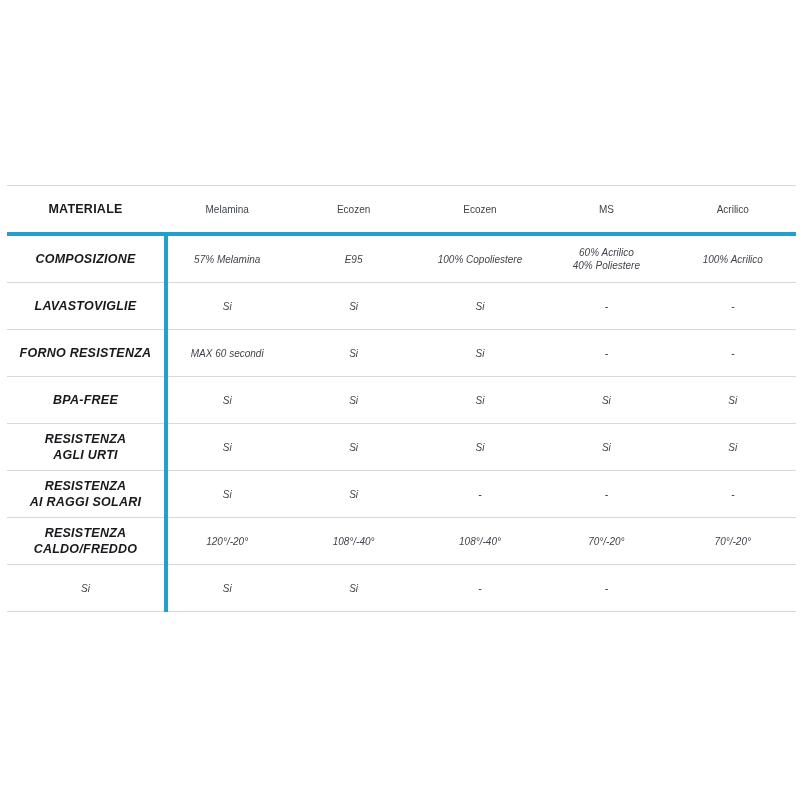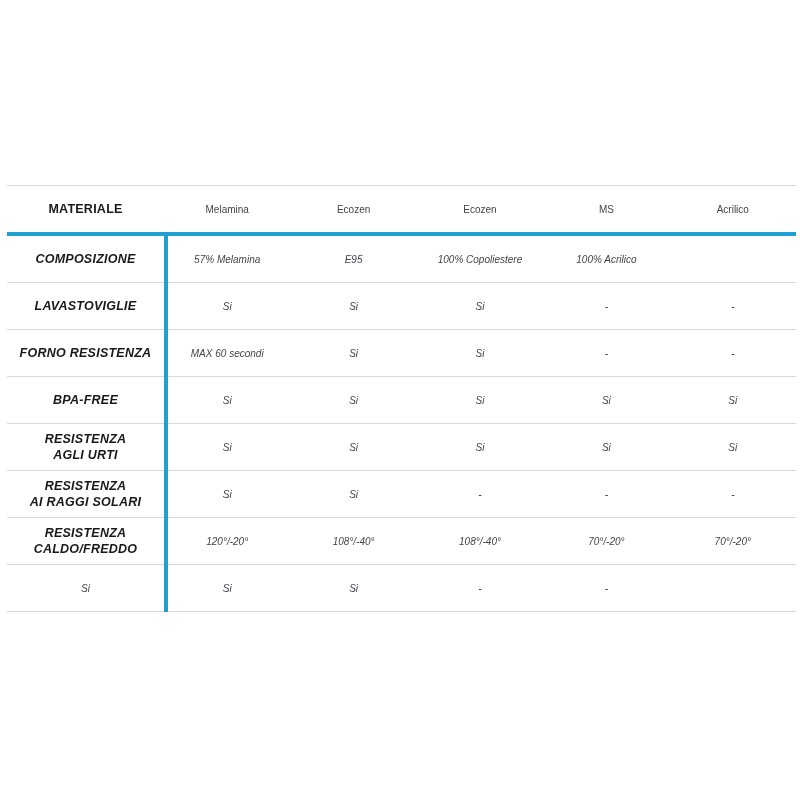--- a/index.html
+++ b/index.html
@@ -77,20 +77,22 @@
       <div class="cell data-cell">Acrilico</div>
     </div>
   <div class="blue-divider"></div>
   <div class="table-body">
     <div class="v-divider"></div>
   <div class="row">
         <div class="cell label-cell">COMPOSIZIONE</div>
         <div class="cell data-cell">57% Melamina</div>
         <div class="cell data-cell">E95</div>
         <div class="cell data-cell">100% Copoliestere</div>
+        <div class="cell data-cell">60% Acrilico
+40% Poliestere</div>
         <div class="cell data-cell">100% Acrilico</div>
       </div>
       <div class="row">
         <div class="cell label-cell">LAVASTOVIGLIE</div>
         <div class="cell data-cell">Si</div>
         <div class="cell data-cell">Si</div>
         <div class="cell data-cell">Si</div>
         <div class="cell data-cell">-</div>
         <div class="cell data-cell">-</div>
       </div>

